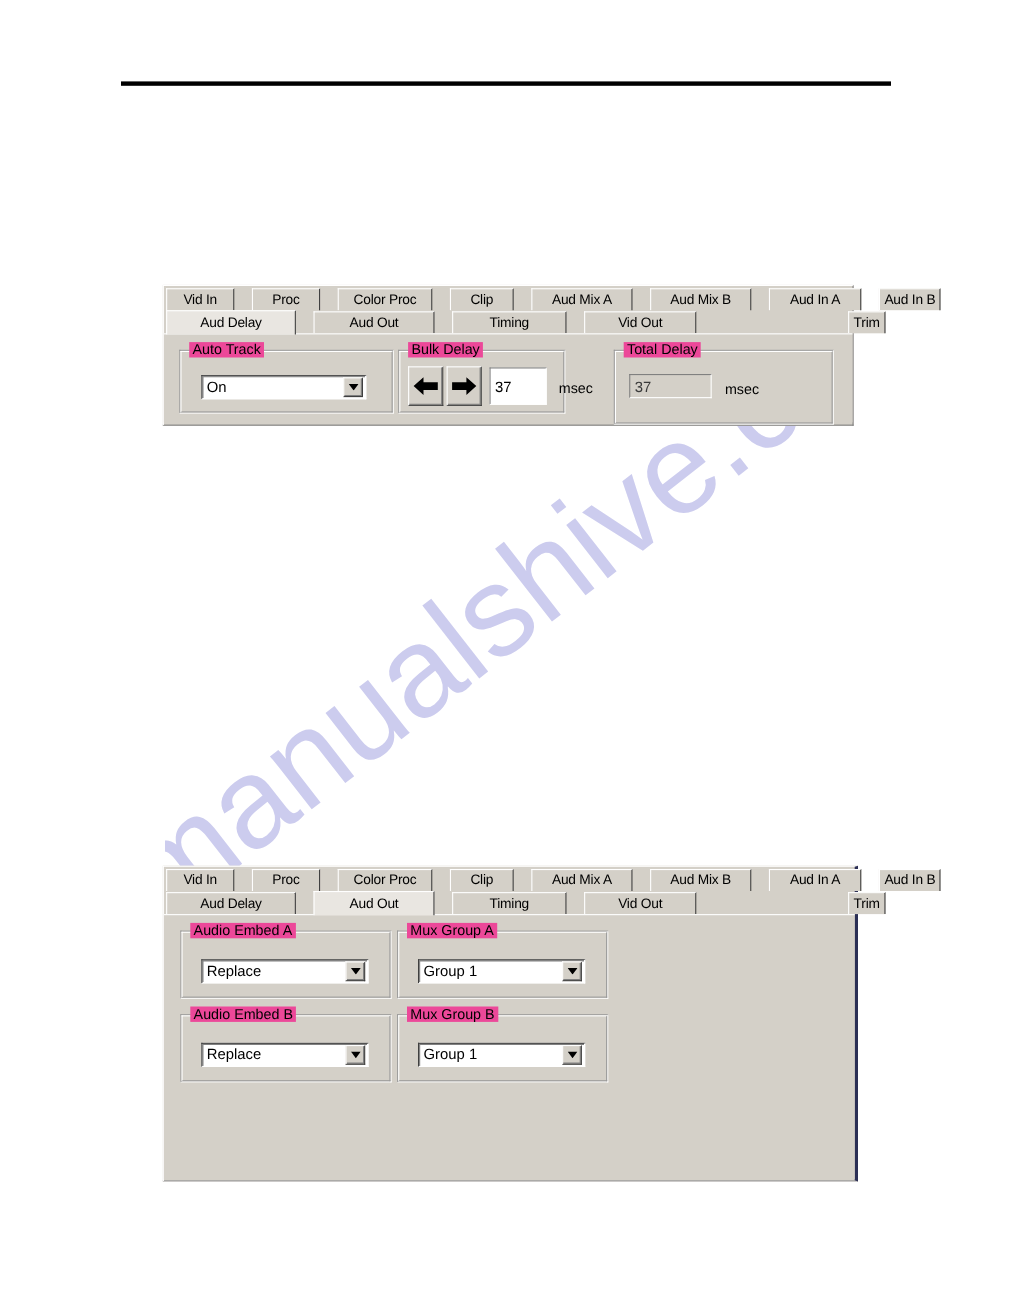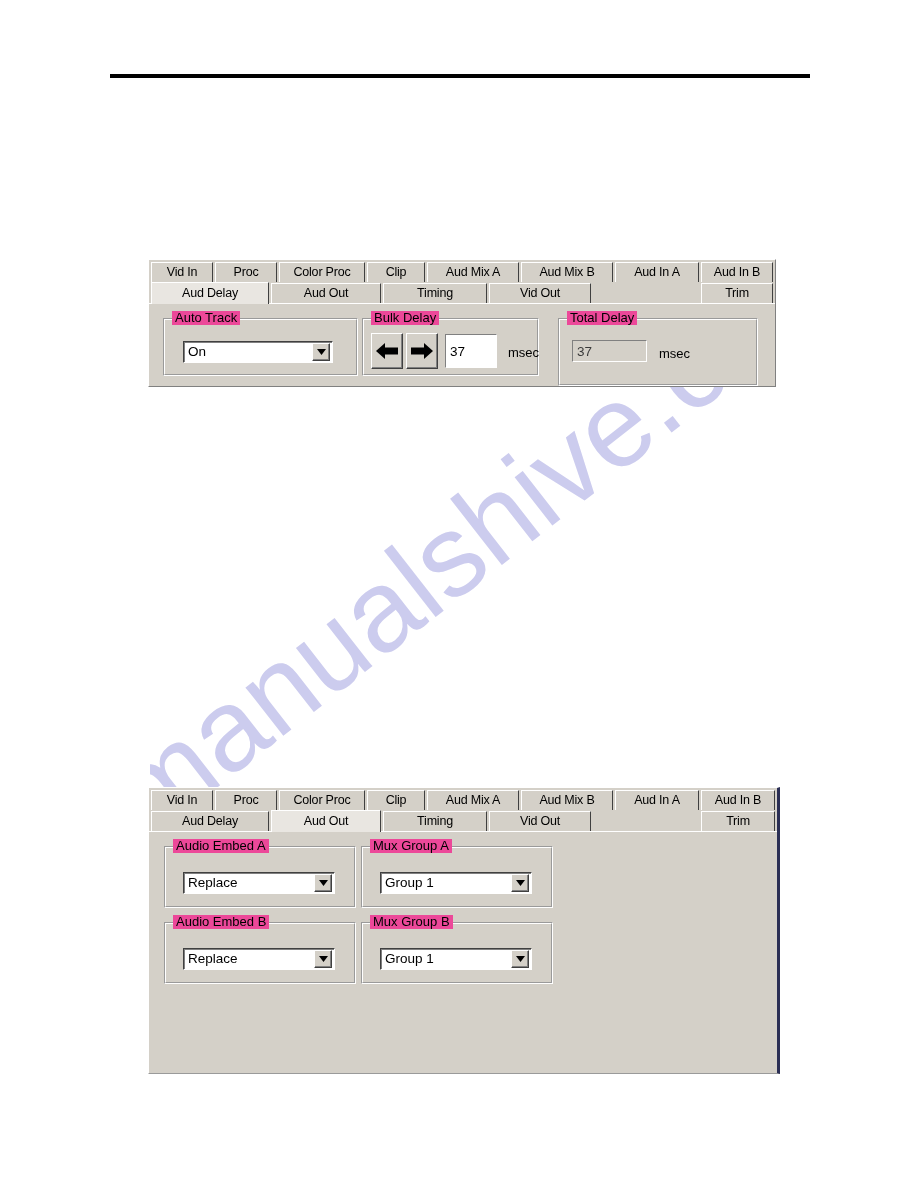--- a/index.html
+++ b/index.html
@@ -64,21 +64,21 @@
     border-right: 3px solid #2b2f55;
     border-bottom: 1px solid #9a9a9a;
   }
 
   
   .tab-strip {
     display: flex;
     height: 21px;
     padding: 1px 2px 0 2px;
     box-sizing: border-box;
-    gap: 2px;
+    gap: 16px;
   }
   .tab-strip.row1 { margin-top: 1px; }
   .tab-strip.row2 { margin-top: 0px; }
 
   .tab {
     flex: 1 1 auto;
     display: flex;
     align-items: center;
     justify-content: center;
     background: #d4d0c8;
@@ -316,21 +316,21 @@
       <div class="combo" style="left:19px; top:22px; width:150px;">
         <span class="combo-text">On</span>
         <span class="combo-btn">
           <svg width="9" height="6" viewBox="0 0 9 6">
               <polygon points="0,0 9,0 4.5,6" fill="#000000"></polygon>
             </svg>
         </span>
       </div>
     </div>
 
-    <div class="groupbox" style="left:213px; top:14px; width:177px; height:58px;">
+    <div class="groupbox" style="left:213px; top:14px; width:152px; height:58px;">
       <div class="gb-inner"></div>
       <div class="gb-title">Bulk Delay</div>
 
       <div class="arrow-btn" style="left:8px; top:14px;">
         <svg width="24" height="20" viewBox="0 0 24 20">
           <polygon points="1,10 10,2 10,6.5 23,6.5 23,13.5 10,13.5 10,18" fill="#000000"></polygon>
         </svg>
       </div>
       <div class="arrow-btn" style="left:43px; top:14px;">
         <svg width="24" height="20" viewBox="0 0 24 20">

